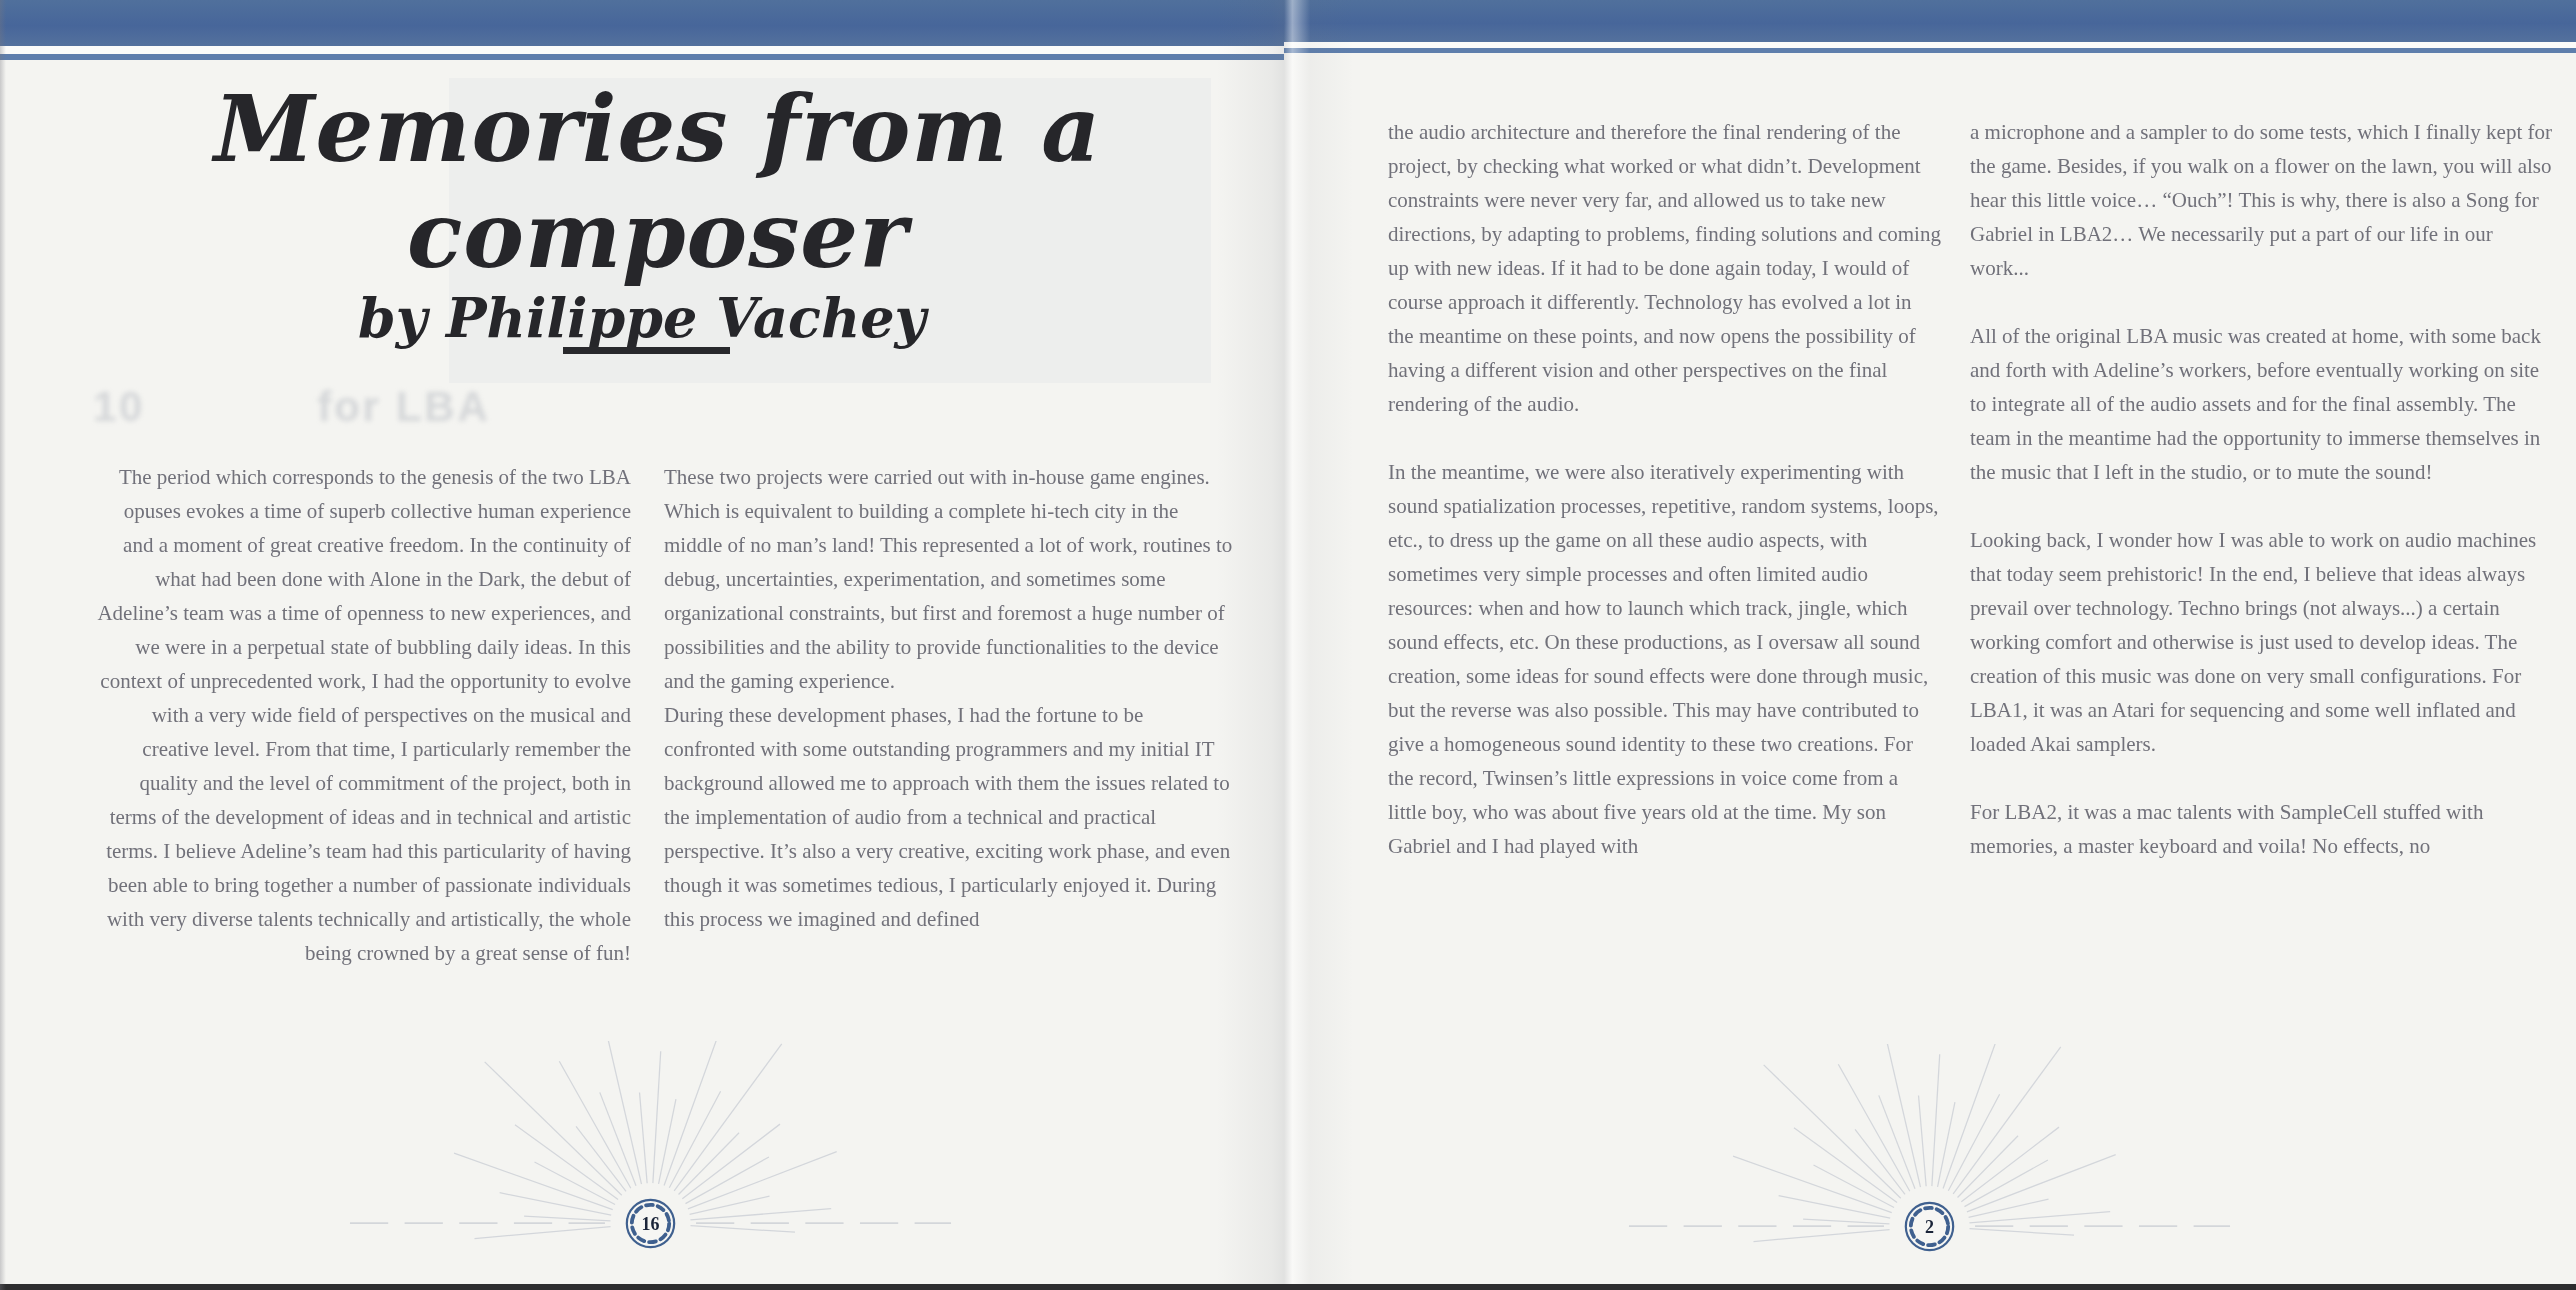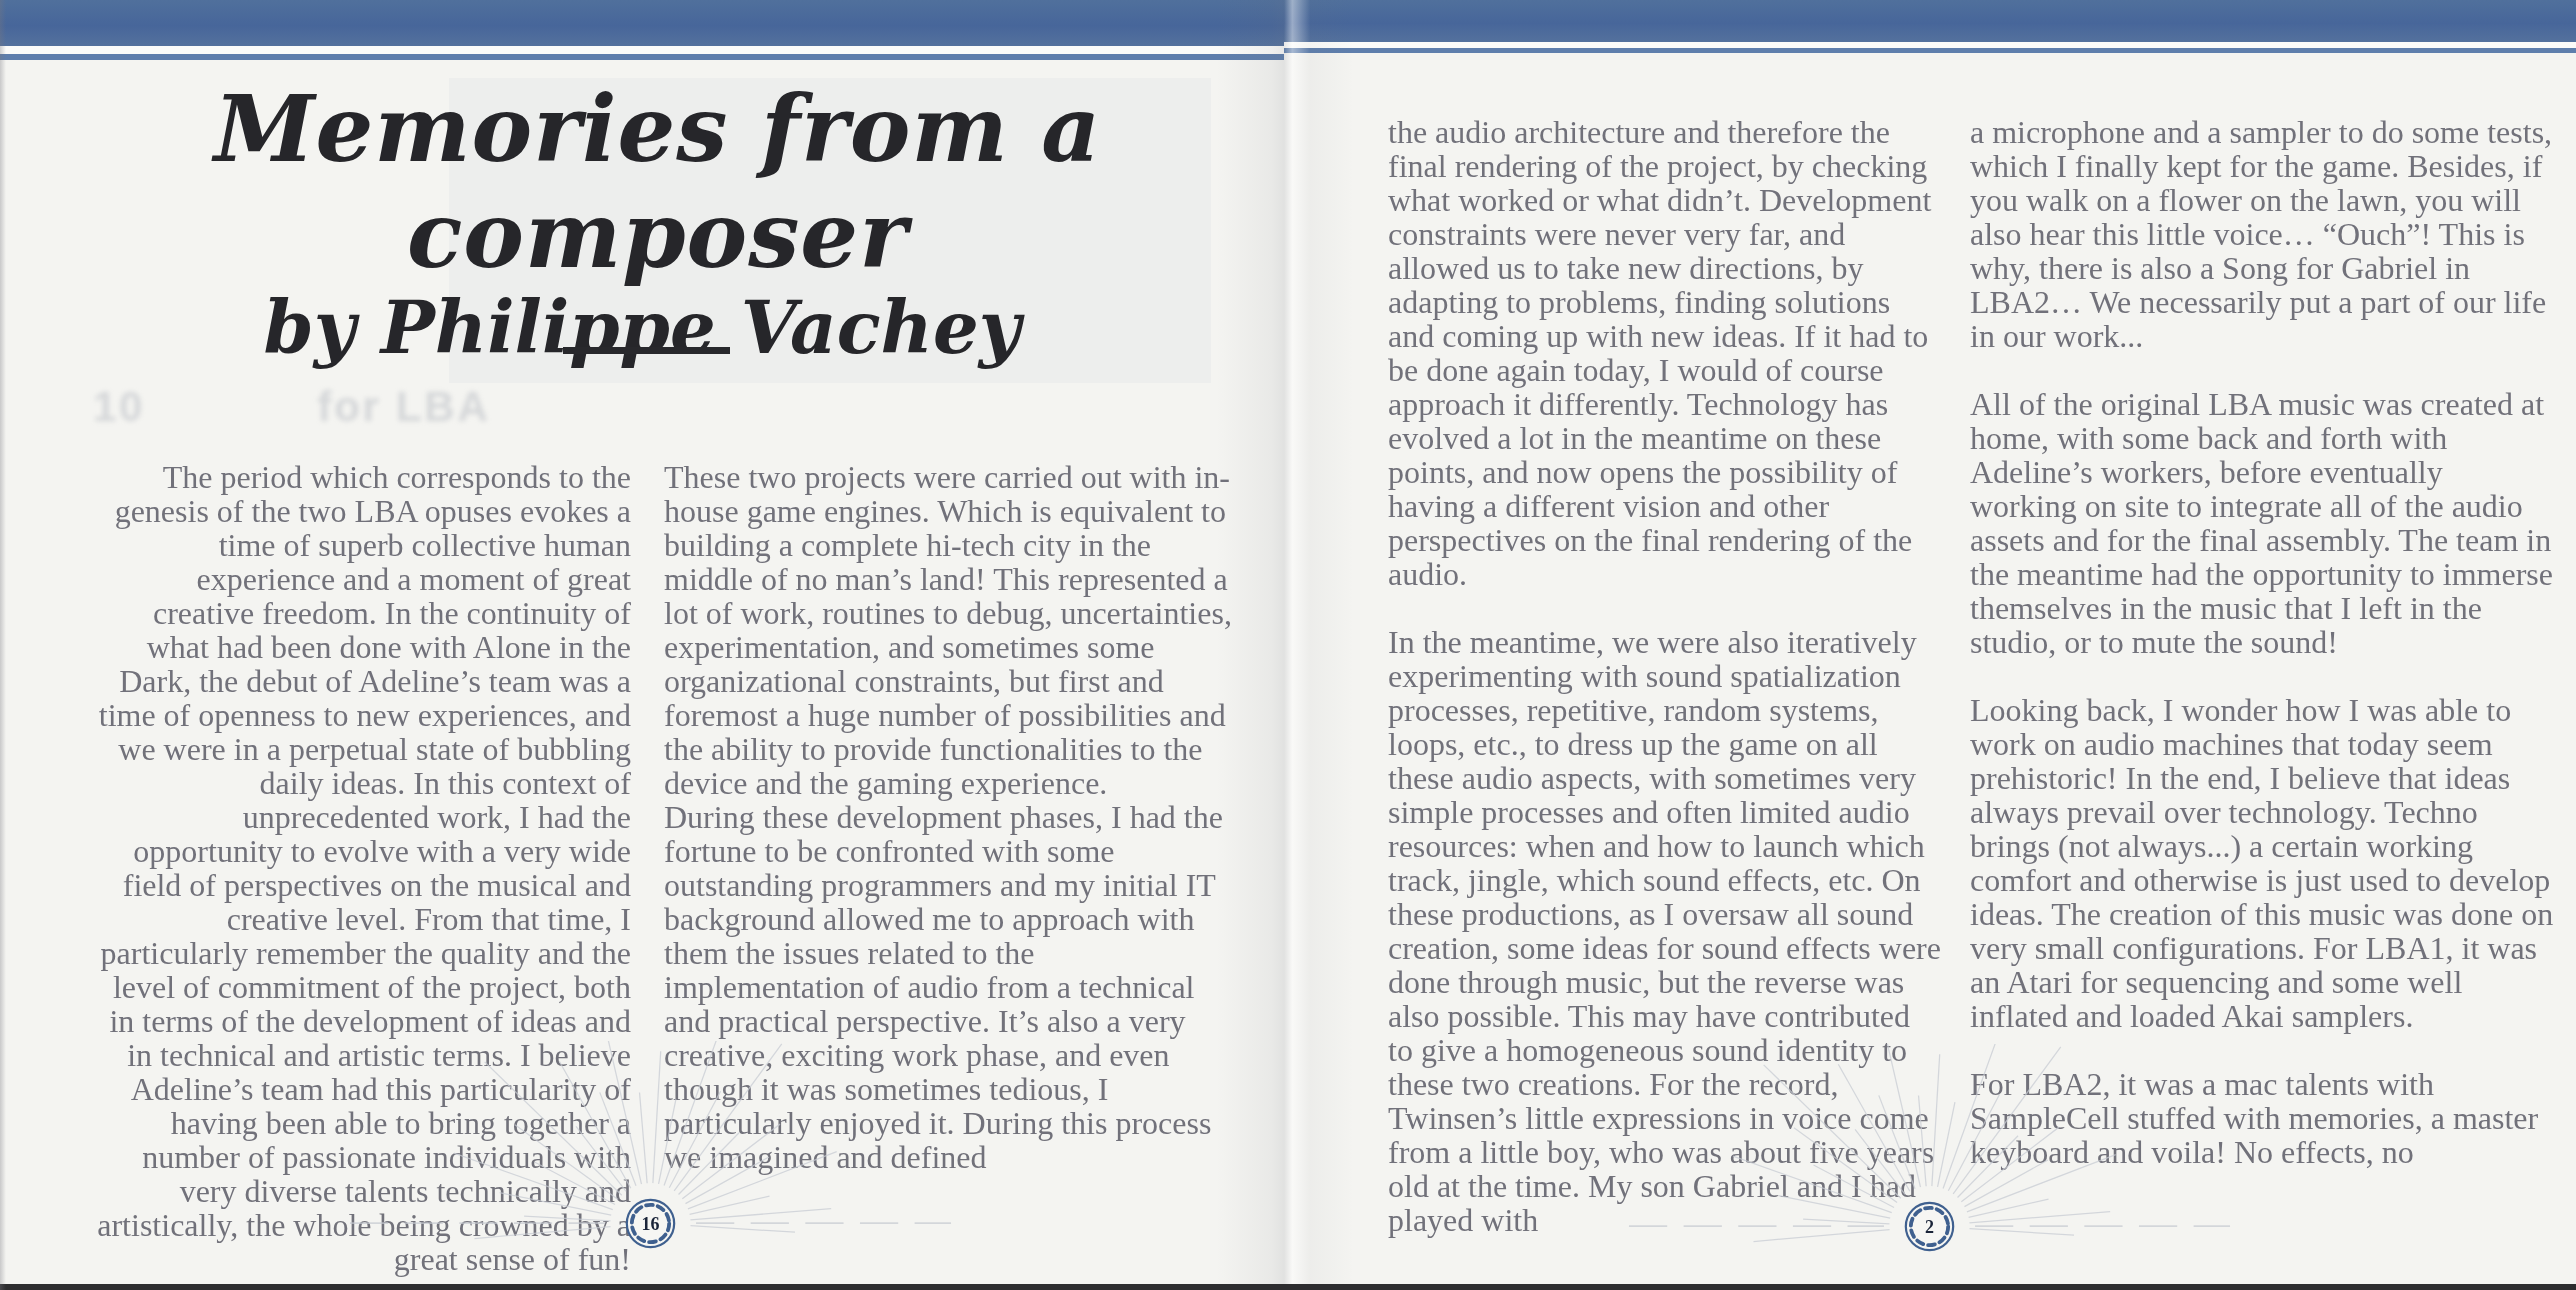--- a/index.html
+++ b/index.html
@@ -36,29 +36,29 @@
     filter:blur(2.7px); white-space:pre;
   }
 
   
   .title {
     position:absolute; top:77px; left:0; width:1284px; margin:0;
     text-align:center; color:#26262a;
     font-family:"DejaVu Serif", cursive; font-style:italic; font-weight:700;
   }
   .title .t1 { display:block; font-size:91px; line-height:1.16; letter-spacing:0.9px;margin-left:31px; }
-  .title .t2 { display:block; font-size:72px;  line-height:1.12; }
+  .title .t2 { display:block; font-size:54px;  line-height:1.12; }
   .title-underline {
     position:absolute; left:563px; top:347px; width:167px; height:7.3px;
     background:#28282c;
   }
 
   
   .col {
-    position:absolute; font-size:32px; line-height:34px; color:#71717a;
+    position:absolute; font-size:21px; line-height:34px; color:#71717a;
     text-align:left;
   }
   .col p { margin:0; }
   .col.gapped p + p { margin-top:34px; }
   .col.tight  p + p { margin-top:0; }
   .col-a { left:91px; top:460px; width:540px;text-align:right; }
   .col-b { left:664px; top:460px; width:571px; }
   .col-c { left:104px; top:115px; width:553px; }
   .col-d { left:686px; top:115px; width:584px; }
 

